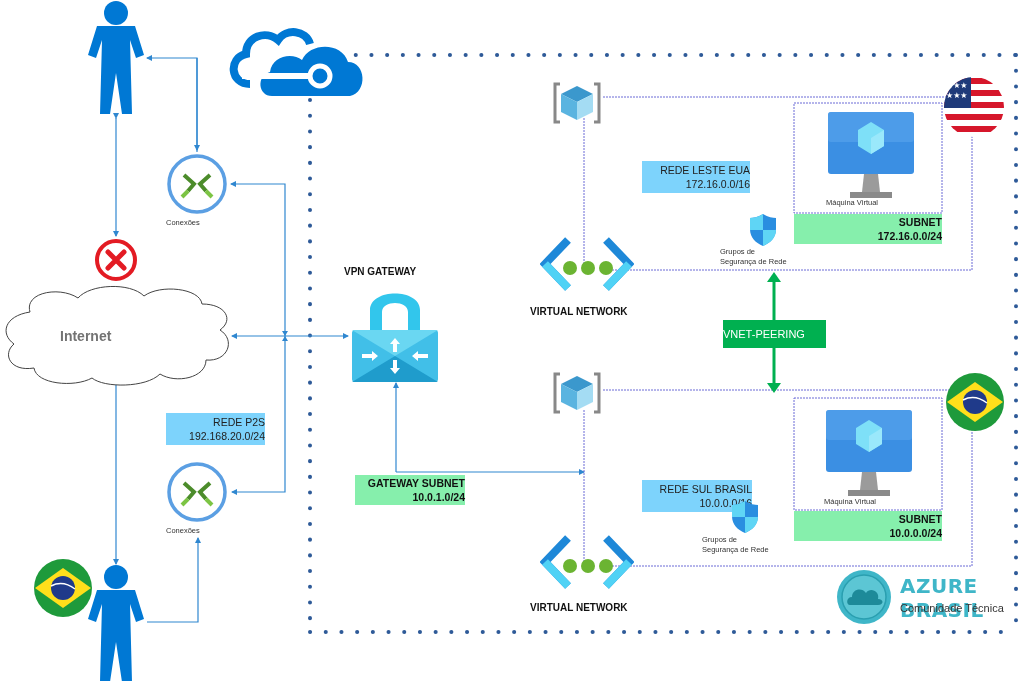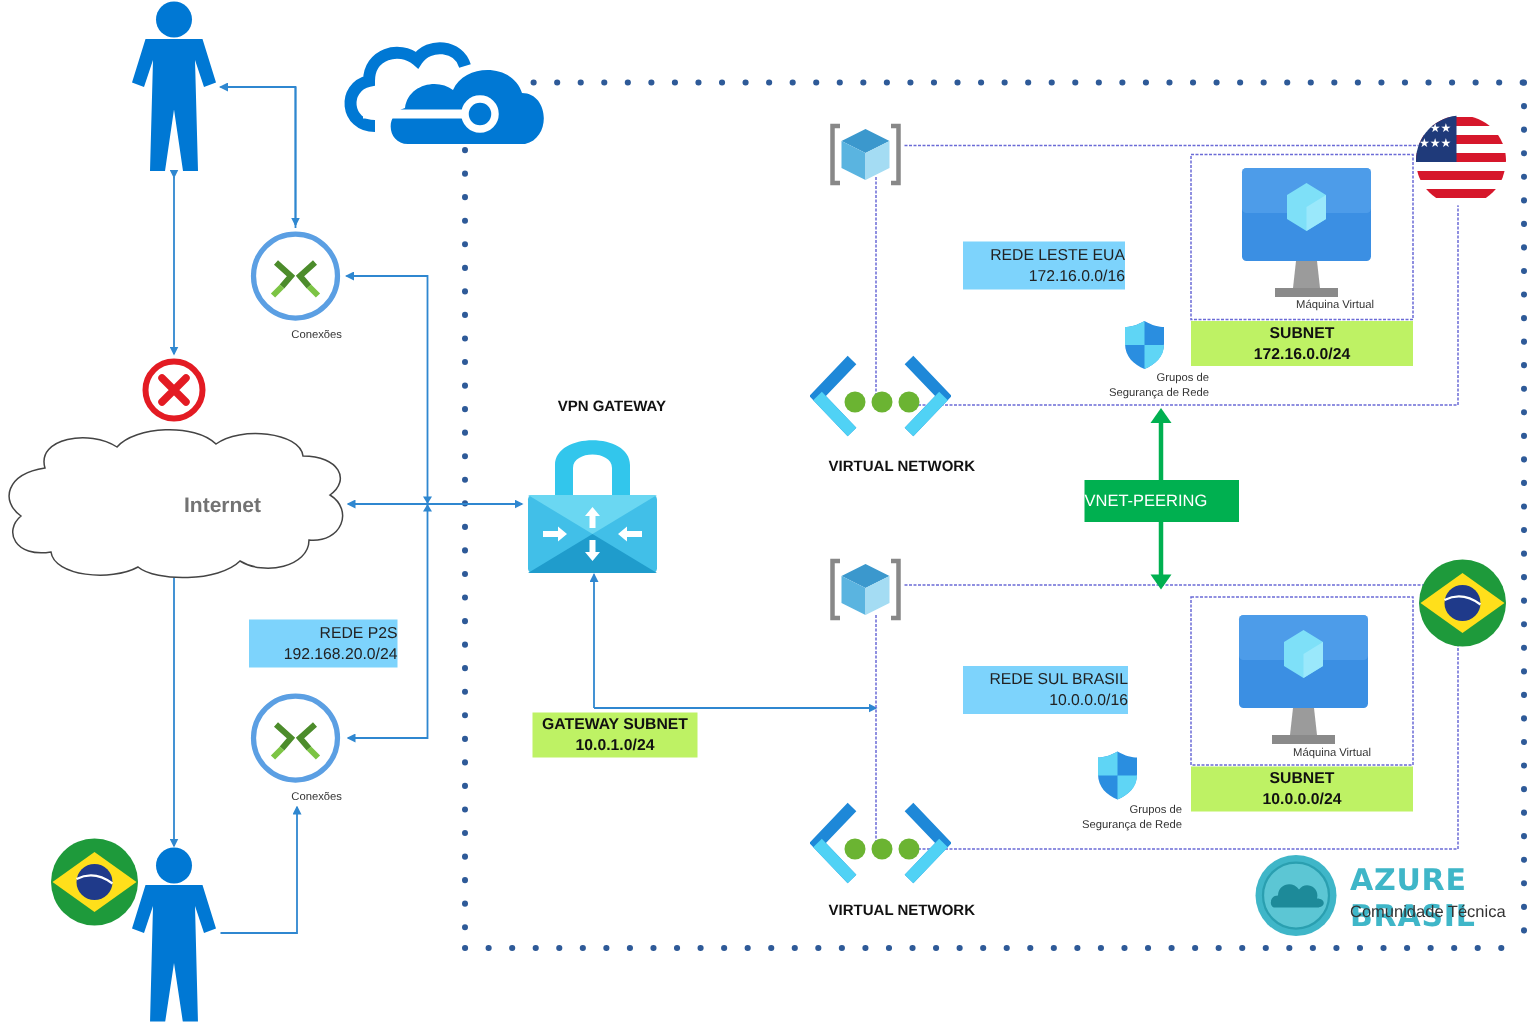--- a/index.html
+++ b/index.html
@@ -1,21 +1,21 @@
 <!DOCTYPE html>
 <html><head>
 <meta charset="utf-8">
 <style>
   html,body{margin:0;padding:0;background:#fff;}
   body{width:1024px;height:681px;position:relative;overflow:hidden;font-family:"Liberation Sans",sans-serif;}
   .abs{position:absolute;}
   svg.layer{position:absolute;left:0;top:0;}
-  .lbl{position:absolute;text-align:right;color:#222;}
+  .lbl{position:absolute;text-align:left;color:#222;}
   .ylbl{position:absolute;background:#7dd3fc;text-align:right;font-size:10.5px;line-height:14px;padding:2px 0;color:#222;}
-  .glbl{position:absolute;background:#bef264;text-align:center;font-size:10.5px;font-weight:bold;line-height:14px;padding:1px 0;color:#111;}
+  .glbl{position:absolute;background:#86efac;text-align:right;font-size:10.5px;font-weight:bold;line-height:14px;padding:1px 0;color:#111;}
   .small{font-size:7.5px;color:#333;line-height:10px;}
   .bold{font-weight:bold;font-size:10px;color:#111;}
   .peer{position:absolute;background:#00b050;color:#fff;font-size:11px;text-align:left;line-height:28px;}
   .brand-title{position:absolute;color:#3fb6c8;font-weight:bold;font-size:20px;letter-spacing:0.5px;font-family:"DejaVu Sans",sans-serif;}
   .brand-sub{position:absolute;color:#333;font-size:11px;}
 </style>
 </head>
 <body>
 
 <svg class="layer" width="1024" height="681">
@@ -227,21 +227,21 @@
 <div class="peer" style="left:723px;top:320px;width:103px">VNET-PEERING</div>
 
 <svg class="abs" style="left:552px;top:370px" width="50" height="46" viewBox="0 0 50 46">
   <path d="M8,4 L3,4 L3,42 L8,42" stroke="#888" stroke-width="3" fill="none"></path>
   <path d="M42,4 L47,4 L47,42 L42,42" stroke="#888" stroke-width="3" fill="none"></path>
   <path d="M25,6 L41,14 L25,22 L9,14 Z" fill="#3b98cd"></path>
   <path d="M9,14 L25,22 L25,40 L9,32 Z" fill="#5ab4e0"></path>
   <path d="M41,14 L25,22 L25,40 L41,32 Z" fill="#a4dcf3"></path>
 </svg>
 
-<div class="ylbl" style="left:642px;top:444px;width:110px">
+<div class="ylbl" style="left:642px;top:480px;width:110px">
   <div>REDE SUL BRASIL</div>
   <div>10.0.0.0/16</div>
 </div>
 
 <svg class="abs" style="left:730px;top:500px" width="30" height="34" viewBox="0 0 30 34">
   <path d="M15,1 C10,4 5,5 2,5 L2,16 C2,25 8,30 15,33 C22,30 28,25 28,16 L28,5 C25,5 20,4 15,1 Z" fill="#2a8ee0"></path>
   <path d="M15,1 L15,17 L2,17 L2,5 C5,5 10,4 15,1 Z" fill="#5fd5f5"></path>
   <path d="M15,17 L28,17 C28,25 22,30 15,33 Z" fill="#5fd5f5"></path>
 </svg>
 <div class="lbl small" style="left:702px;top:535px;width:86px">

